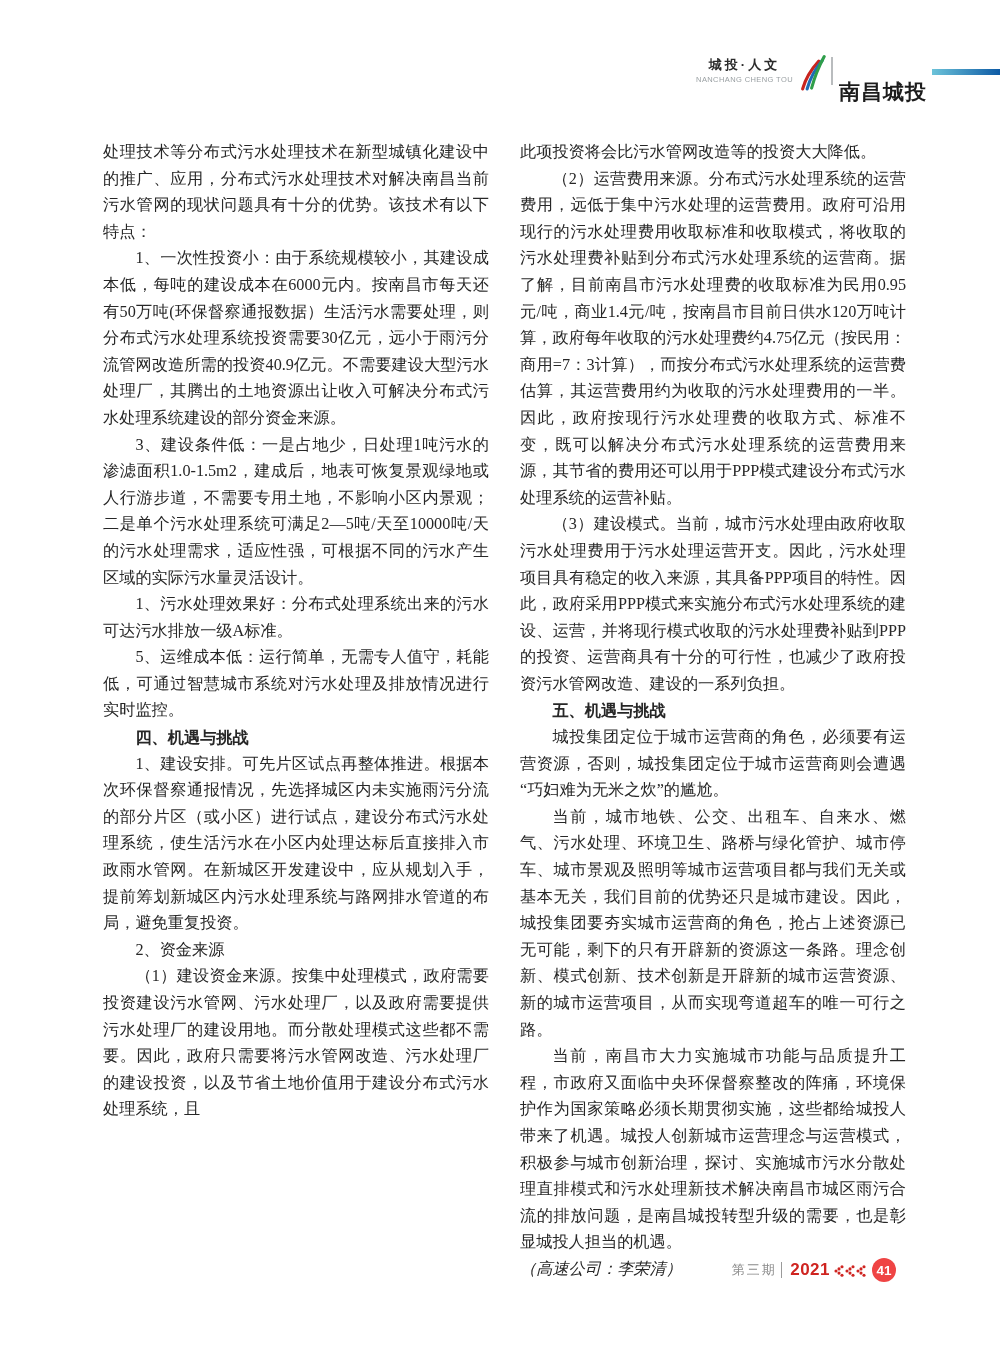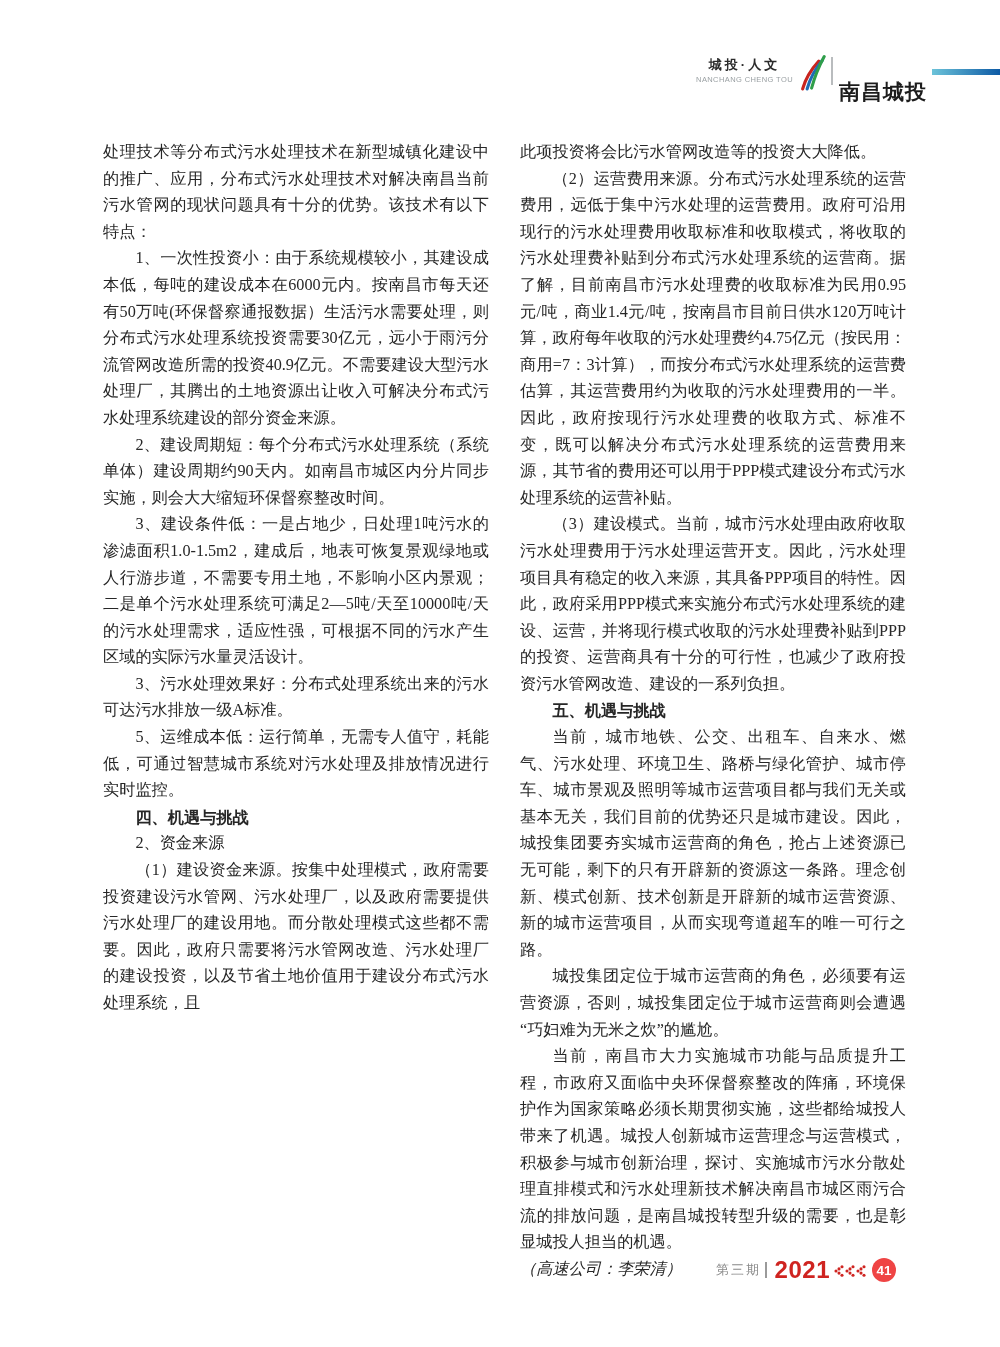--- a/index.html
+++ b/index.html
@@ -32,21 +32,21 @@
   .section-heading { font-family:"Liberation Sans","DejaVu Sans",sans-serif;
                      font-weight:600; color:#1d1d1d; text-indent:2em; }
   .signature { font-style:italic; text-align:right; padding-right:16px; text-indent:0; color:#333; }
 
   
   .pagefoot { position:absolute; top:1257px; right:104px; height:26px;
               display:flex; align-items:center; }
   .issue { font-size:13px; color:#8a8a8a; letter-spacing:2px; }
   .foot-sep { width:1.5px; height:16px; background:#9a9a9a; margin:0 8px 0 4px; }
   .year { font-family:"Liberation Sans","DejaVu Sans",sans-serif; font-weight:bold;
-          font-size:24px; color:#cf2420; letter-spacing:0.5px; }
+          font-size:17px; color:#cf2420; letter-spacing:0.5px; }
   .chevrons { display:inline-flex; margin:2px 5px 0 3px; }
   .pagenum { width:24px; height:24px; border-radius:50%; background:#ef4444; color:#ffffff;
              font-family:"Liberation Sans","DejaVu Sans",sans-serif; font-weight:bold;
              font-size:13.5px; display:flex; align-items:center; justify-content:center; }
 </style>
 </head>
 <body>
 
 <div class="page">
 
@@ -64,35 +64,35 @@
     </span>
     <span class="vbar"></span>
     <div class="masthead-title">南昌城投</div>
     <span class="blue-rule"></span>
   </header>
 
   <main class="columns">
     <section class="col" id="col-left">
         <p class="para no-indent">处理技术等分布式污水处理技术在新型城镇化建设中的推广、应用，分布式污水处理技术对解决南昌当前污水管网的现状问题具有十分的优势。该技术有以下特点：</p>
         <p class="para">1、一次性投资小：由于系统规模较小，其建设成本低，每吨的建设成本在6000元内。按南昌市每天还有50万吨(环保督察通报数据）生活污水需要处理，则分布式污水处理系统投资需要30亿元，远小于雨污分流管网改造所需的投资40.9亿元。不需要建设大型污水处理厂，其腾出的土地资源出让收入可解决分布式污水处理系统建设的部分资金来源。</p>
-        <p class="para">2、建设周期短：每个分布式污水处理系统（系统单体）建设周期约90天内。如南昌市城区内分片同步实施，则会大大缩短环保督察整改时间。</p>
         <p class="para">3、建设条件低：一是占地少，日处理1吨污水的渗滤面积1.0-1.5m2，建成后，地表可恢复景观绿地或人行游步道，不需要专用土地，不影响小区内景观；二是单个污水处理系统可满足2—5吨/天至10000吨/天的污水处理需求，适应性强，可根据不同的污水产生区域的实际污水量灵活设计。</p>
-        <p class="para">3、污水处理效果好：分布式处理系统出来的污水可达污水排放一级A标准。</p>
+        <p class="para">1、污水处理效果好：分布式处理系统出来的污水可达污水排放一级A标准。</p>
         <p class="para">5、运维成本低：运行简单，无需专人值守，耗能低，可通过智慧城市系统对污水处理及排放情况进行实时监控。</p>
         <p class="section-heading">四、机遇与挑战</p>
+        <p class="para">1、建设安排。可先片区试点再整体推进。根据本次环保督察通报情况，先选择城区内未实施雨污分流的部分片区（或小区）进行试点，建设分布式污水处理系统，使生活污水在小区内处理达标后直接排入市政雨水管网。在新城区开发建设中，应从规划入手，提前筹划新城区内污水处理系统与路网排水管道的布局，避免重复投资。</p>
         <p class="para">2、资金来源</p>
         <p class="para">（1）建设资金来源。按集中处理模式，政府需要投资建设污水管网、污水处理厂，以及政府需要提供污水处理厂的建设用地。而分散处理模式这些都不需要。因此，政府只需要将污水管网改造、污水处理厂的建设投资，以及节省土地价值用于建设分布式污水处理系统，且</p>
       </section>
     <section class="col" id="col-right">
         <p class="para no-indent">此项投资将会比污水管网改造等的投资大大降低。</p>
         <p class="para">（2）运营费用来源。分布式污水处理系统的运营费用，远低于集中污水处理的运营费用。政府可沿用现行的污水处理费用收取标准和收取模式，将收取的污水处理费补贴到分布式污水处理系统的运营商。据了解，目前南昌市污水处理费的收取标准为民用0.95元/吨，商业1.4元/吨，按南昌市目前日供水120万吨计算，政府每年收取的污水处理费约4.75亿元（按民用：商用=7：3计算），而按分布式污水处理系统的运营费估算，其运营费用约为收取的污水处理费用的一半。因此，政府按现行污水处理费的收取方式、标准不变，既可以解决分布式污水处理系统的运营费用来源，其节省的费用还可以用于PPP模式建设分布式污水处理系统的运营补贴。</p>
         <p class="para">（3）建设模式。当前，城市污水处理由政府收取污水处理费用于污水处理运营开支。因此，污水处理项目具有稳定的收入来源，其具备PPP项目的特性。因此，政府采用PPP模式来实施分布式污水处理系统的建设、运营，并将现行模式收取的污水处理费补贴到PPP的投资、运营商具有十分的可行性，也减少了政府投资污水管网改造、建设的一系列负担。</p>
         <p class="section-heading">五、机遇与挑战</p>
+        <p class="para">城投集团定位于城市运营商的角色，必须要有运营资源，否则，城投集团定位于城市运营商则会遭遇“巧妇难为无米之炊”的尴尬。</p>
         <p class="para">当前，城市地铁、公交、出租车、自来水、燃气、污水处理、环境卫生、路桥与绿化管护、城市停车、城市景观及照明等城市运营项目都与我们无关或基本无关，我们目前的优势还只是城市建设。因此，城投集团要夯实城市运营商的角色，抢占上述资源已无可能，剩下的只有开辟新的资源这一条路。理念创新、模式创新、技术创新是开辟新的城市运营资源、新的城市运营项目，从而实现弯道超车的唯一可行之路。</p>
-        <p class="para">城投集团定位于城市运营商的角色，必须要有运营资源，否则，城投集团定位于城市运营商则会遭遇“巧妇难为无米之炊”的尴尬。</p>
         <p class="para">当前，南昌市大力实施城市功能与品质提升工程，市政府又面临中央环保督察整改的阵痛，环境保护作为国家策略必须长期贯彻实施，这些都给城投人带来了机遇。城投人创新城市运营理念与运营模式，积极参与城市创新治理，探讨、实施城市污水分散处理直排模式和污水处理新技术解决南昌市城区雨污合流的排放问题，是南昌城投转型升级的需要，也是彰显城投人担当的机遇。</p>
         <p class="para signature">（高速公司：李荣清）</p>
       </section>
   </main>
 
   <footer class="pagefoot">
     <span class="issue">第三期</span>
     <span class="foot-sep"></span>
     <span class="year">2021</span>
     <span class="chevrons">

